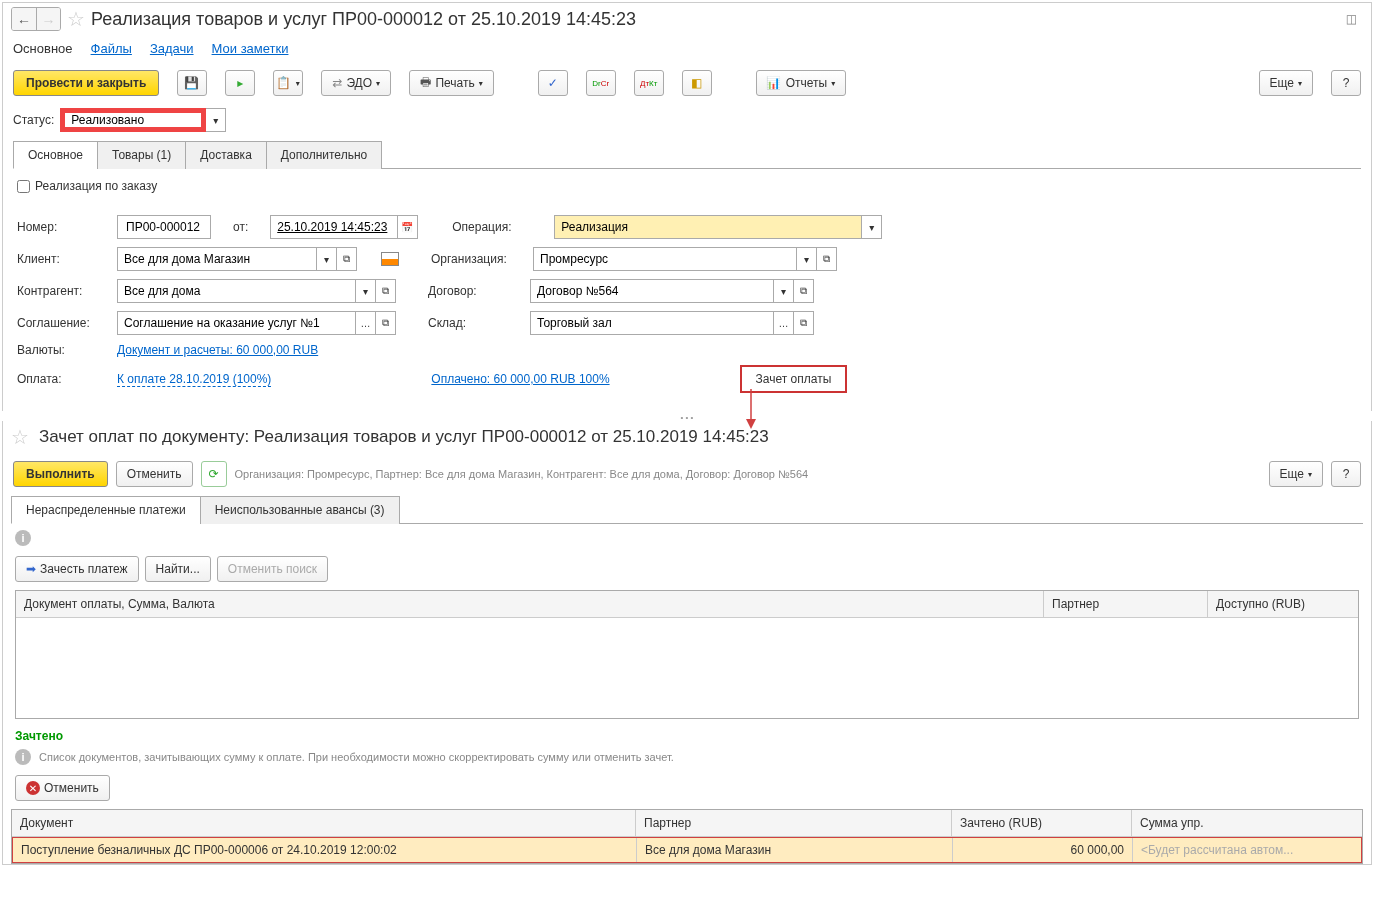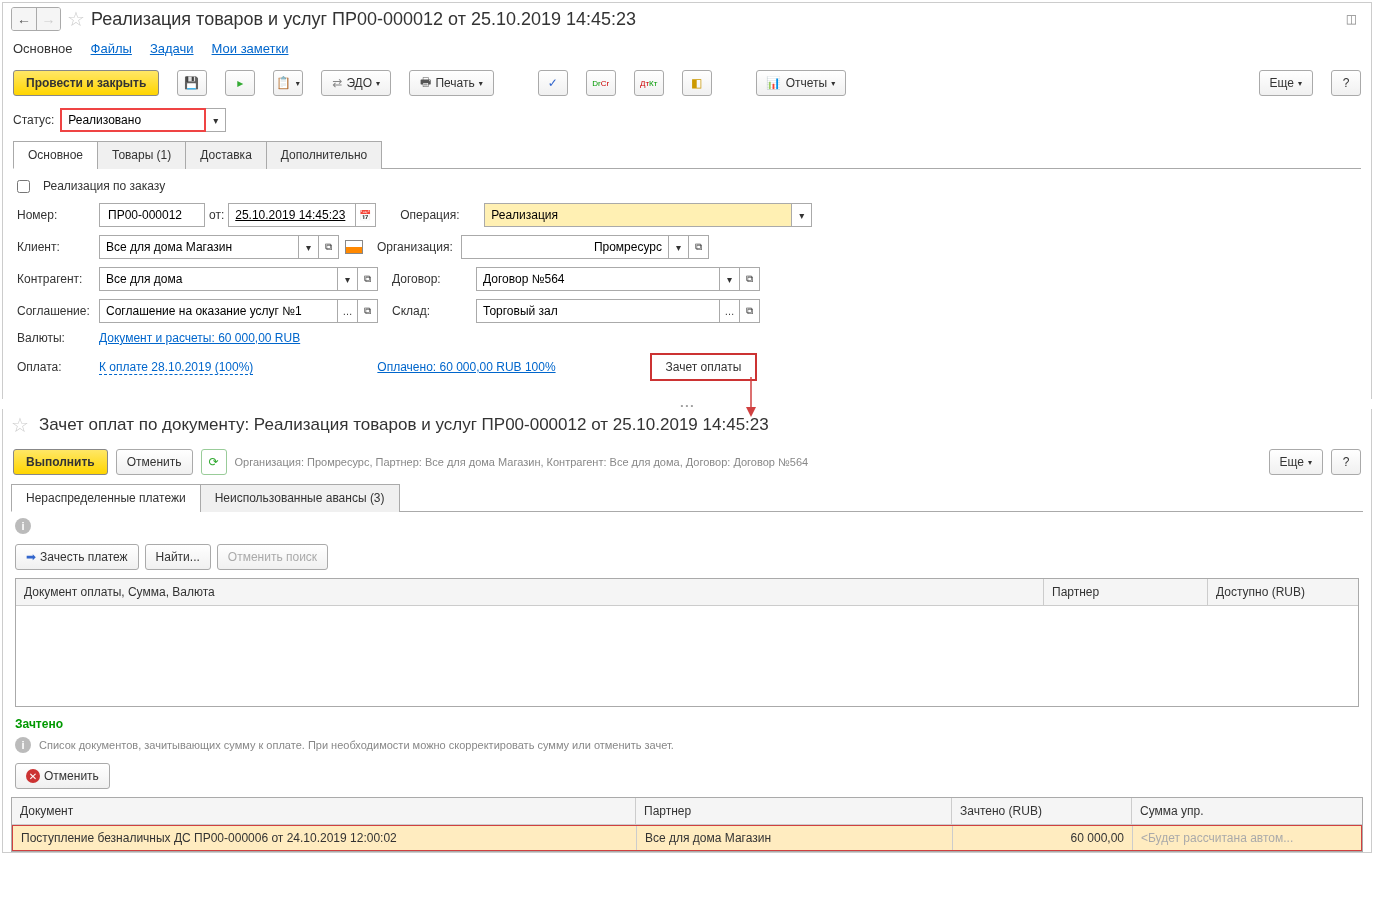--- a/index.html
+++ b/index.html
@@ -18,22 +18,22 @@
 .toolbar{display:flex;align-items:center;gap:18px;padding:8px 10px}
 .btn{border:1px solid #aaa;border-radius:3px;background:linear-gradient(#fff,#f0f0f0);padding:4px 10px;height:26px;display:flex;align-items:center;gap:4px;cursor:pointer;font-size:12px}
 .btn-yellow{background:linear-gradient(#ffe766,#ffd500);border-color:#888;font-weight:bold;padding:5px 12px}
 .btn-icon{width:30px;justify-content:center;padding:4px}
 .spacer{flex:1}
 .status-row{display:flex;align-items:center;gap:6px;padding:4px 10px 8px}
 .tabs2{display:flex;border-bottom:1px solid #aaa;margin:0 10px}
 .tab2{padding:6px 14px;border:1px solid #aaa;border-bottom:none;background:#f0f0f0;cursor:pointer;margin-right:-1px;font-size:12px;position:relative;top:1px}
 .tab2.active{background:#fff;border-bottom:1px solid #fff}
 .form-area{padding:10px 14px}
-.chk-row{display:flex;align-items:center;gap:13px;margin-bottom:10px}
-.form-row{display:flex;align-items:center;margin-bottom:8px;gap:0}
+.chk-row{display:flex;align-items:center;gap:5px;margin-bottom:22px}
+.form-row{display:flex;align-items:center;margin-bottom:8px;gap:18px}
 .lbl{width:82px;font-size:12px}
 .lbl2{width:84px;font-size:12px}
 .inp{border:1px solid #aaa;height:24px;padding:2px 6px;font-size:12px;background:#fff}
 .inp-yellow{background:#fff0b3}
 .inp-group{display:flex}
 .inp-btn{width:20px;height:24px;border:1px solid #aaa;border-left:none;background:#fff;display:flex;align-items:center;justify-content:center;cursor:pointer;font-size:10px}
 .link{color:#0066cc;text-decoration:underline;cursor:pointer}
 .link-dash{border-bottom:1px dashed #0066cc;color:#0066cc;cursor:pointer;text-decoration:none}
 .btn-outlined{border:2px solid #cc3333;padding:5px 14px;cursor:pointer;background:#fff}
 .resizer{height:6px;text-align:center;color:#999;font-size:8px;cursor:row-resize}
@@ -48,21 +48,21 @@
 .th{padding:6px 8px;border-right:1px solid #ccc;font-size:12px}
 .table-body{min-height:100px;background:#fff}
 .green-hdr{color:#090;font-weight:bold;padding:6px 12px;font-size:12px}
 .table2{border:1px solid #aaa;margin:4px 8px 0}
 .row-sel{display:flex;background:#ffecc0;border:1px solid #d04040}
 .td{padding:5px 8px;border-right:1px solid #ccc;font-size:12px}
 .placeholder-txt{color:#aaa}
 svg{display:block}
 .arrow-svg{position:absolute;pointer-events:none}
 .card-icon{display:inline-block;width:18px;height:14px;background:linear-gradient(#fff 50%,#f80 50%);border:1px solid #888}
-.sel{border:2px solid #ef4444;height:24px;padding:2px 6px;font-size:12px;background:#fff;width:146px}
+.sel{border:5px solid #ef4444;height:24px;padding:2px 6px;font-size:12px;background:#fff;width:146px}
 </style>
 </head>
 <body>
 
 <div class="panel" style="border-bottom:none">
   <div class="titlebar">
     <div class="nav-btns">
       <div class="nav-btn">←</div>
       <div class="nav-btn" style="color:#ccc">→</div>
     </div>
@@ -144,44 +144,44 @@
   </div>
 
   <div class="form-area">
     <div class="chk-row">
       <input type="checkbox" style="">
       <span>Реализация по заказу</span>
     </div>
 
     <div class="form-row">
       <span class="lbl">Номер:</span>
-      <input class="inp" style="width: 106px; padding-left: 8px;" value="ПР00-000012">
+      <input class="inp" style="width: 94px; padding-left: 8px;" value="ПР00-000012">
       <span style="margin:0 4px">от:</span>
       <div class="inp-group">
         <input class="inp" style="width: 128px; text-decoration: underline;" value="25.10.2019 14:45:23">
         <div class="inp-btn">📅</div>
       </div>
-      <span class="lbl2" style="margin-left:24px">Операция:</span>
+      <span class="lbl2" style="margin-left:16px">Операция:</span>
       <div class="inp-group">
         <input class="inp inp-yellow" style="width: 308px;" value="Реализация">
         <div class="inp-btn">▾</div>
       </div>
     </div>
 
     <div class="form-row">
       <span class="lbl">Клиент:</span>
       <div class="inp-group">
         <input class="inp" style="width: 200px;" value="Все для дома Магазин">
         <div class="inp-btn">▾</div>
         <div class="inp-btn">⧉</div>
       </div>
       <span class="card-icon" style="margin-left:6px"></span>
       <span class="lbl2" style="margin-left:14px">Организация:</span>
       <div class="inp-group">
-        <input class="inp" style="width: 208px; text-align: right;" value="Промресурс">
+        <input class="inp" style="width: 264px;" value="Промресурс">
         <div class="inp-btn">▾</div>
         <div class="inp-btn">⧉</div>
       </div>
     </div>
 
     <div class="form-row">
       <span class="lbl">Контрагент:</span>
       <div class="inp-group">
         <input class="inp" style="width: 239px;" value="Все для дома">
         <div class="inp-btn">▾</div>

